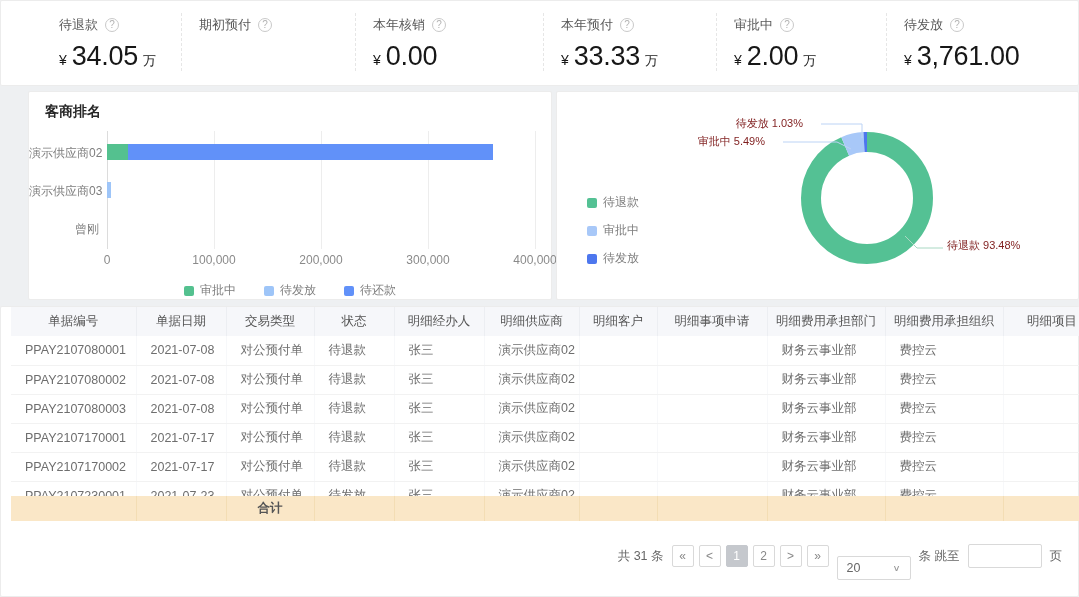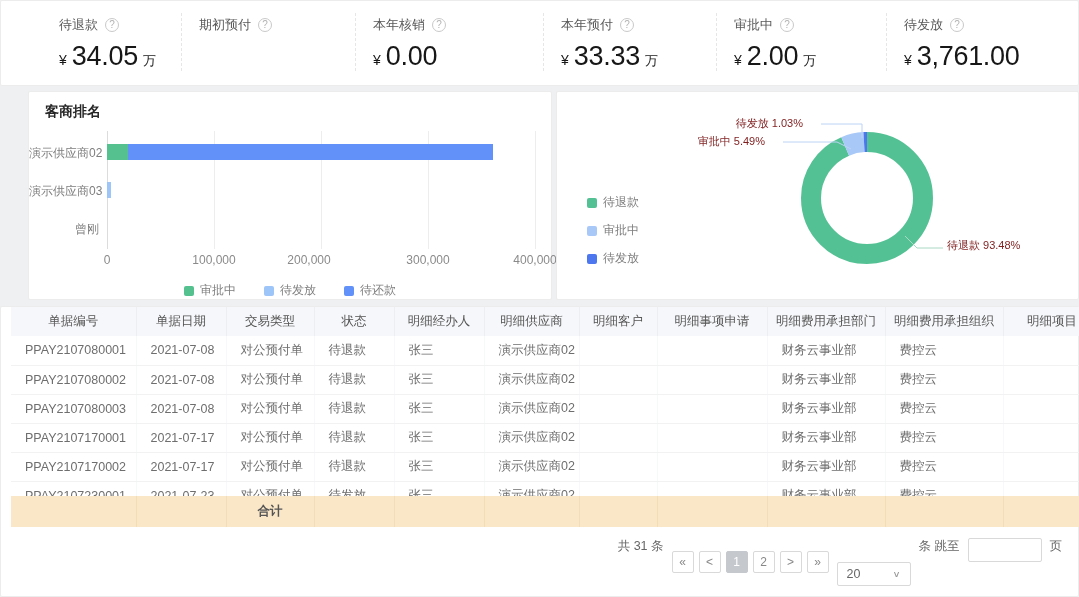--- a/index.html
+++ b/index.html
@@ -57,25 +57,25 @@
 
   
   .detail-card{margin-top:6px;height:291px;width:1079px;}
   .table-clip{margin-left:10px;overflow:hidden;width:1068px;}
   table{border-collapse:collapse;table-layout:fixed;width:1090px;font-size:12.5px;}
   th{height:29px;background:#f6f7fa;color:#555;font-weight:normal;text-align:center;
      border-right:1px solid #eceef2;white-space:nowrap;overflow:hidden;padding:0 4px;box-sizing:border-box;}
   .body-wrap{height:160px;overflow:hidden;}
   td{height:29px;color:#6e6e6e;padding:0 0 0 14px;border-bottom:1px solid #f2f2f2;border-right:1px solid #f7f8fa;
      white-space:nowrap;overflow:hidden;box-sizing:border-box;}
-  .total-row td{background:#fae7c7;height:31px;border-bottom:none;border-right:1px solid #f3ddb4;color:#555;}
+  .total-row td{background:#fae7c7;height:25px;border-bottom:none;border-right:1px solid #f3ddb4;color:#555;}
   .total-row td.total-label{text-align:center;font-weight:bold;padding:0;}
 
   
-  .pagination{display:flex;justify-content:flex-end;gap:8px;
+  .pagination{display:flex;justify-content:flex-end;align-items:center;gap:8px;
     padding:11px 16px 0 15px;font-size:12.5px;color:#666;}
   .pg-group{display:flex;gap:5px;align-items:center;}
   .pg-btn{min-width:22px;height:22px;border:1px solid #d9d9d9;border-radius:2px;background:#fff;
     display:flex;align-items:center;justify-content:center;color:#888;font-size:12px;cursor:pointer;
     box-sizing:border-box;padding:0 3px;}
   .pg-btn.active{background:#c5c8cd;color:#fff;border-color:#c5c8cd;}
   .pg-select{width:74px;height:24px;border:1px solid #d9d9d9;border-radius:2px;display:flex;align-items:center;
     justify-content:space-between;padding:0 9px;color:#666;box-sizing:border-box;cursor:pointer;background:#fff;margin-top:24px;}
   .pg-select .chev{color:#999;font-size:11px;transform:scaleY(0.8);}
   .pg-input{width:74px;height:24px;border:1px solid #d9d9d9;border-radius:2px;box-sizing:border-box;
@@ -134,21 +134,21 @@
               <div class="bar-track"><span class="bar-seg" style="width: 4.02427px; background: rgb(158, 197, 248);"></span></div>
             </div>
             <div class="bar-row" style="top: 80px;">
               <div class="bar-label">曾刚</div>
               <div class="bar-track"></div>
             </div>
           </div>
         <div class="xaxis" id="bar-xaxis">
             <span class="xtick" style="left: 0px;">0</span>
             <span class="xtick" style="left: 107px;">100,000</span>
-            <span class="xtick" style="left: 202px;">200,000</span>
+            <span class="xtick" style="left: 214px;">200,000</span>
             <span class="xtick" style="left: 321px;">300,000</span>
             <span class="xtick" style="left: 428px;">400,000</span>
           </div>
       </div>
       <div class="chart-legend" id="bar-legend">
           <div class="legend-item">
             <span class="legend-swatch" style="background: rgb(84, 193, 143);"></span>
             <span>审批中</span>
           </div>
           <div class="legend-item">

